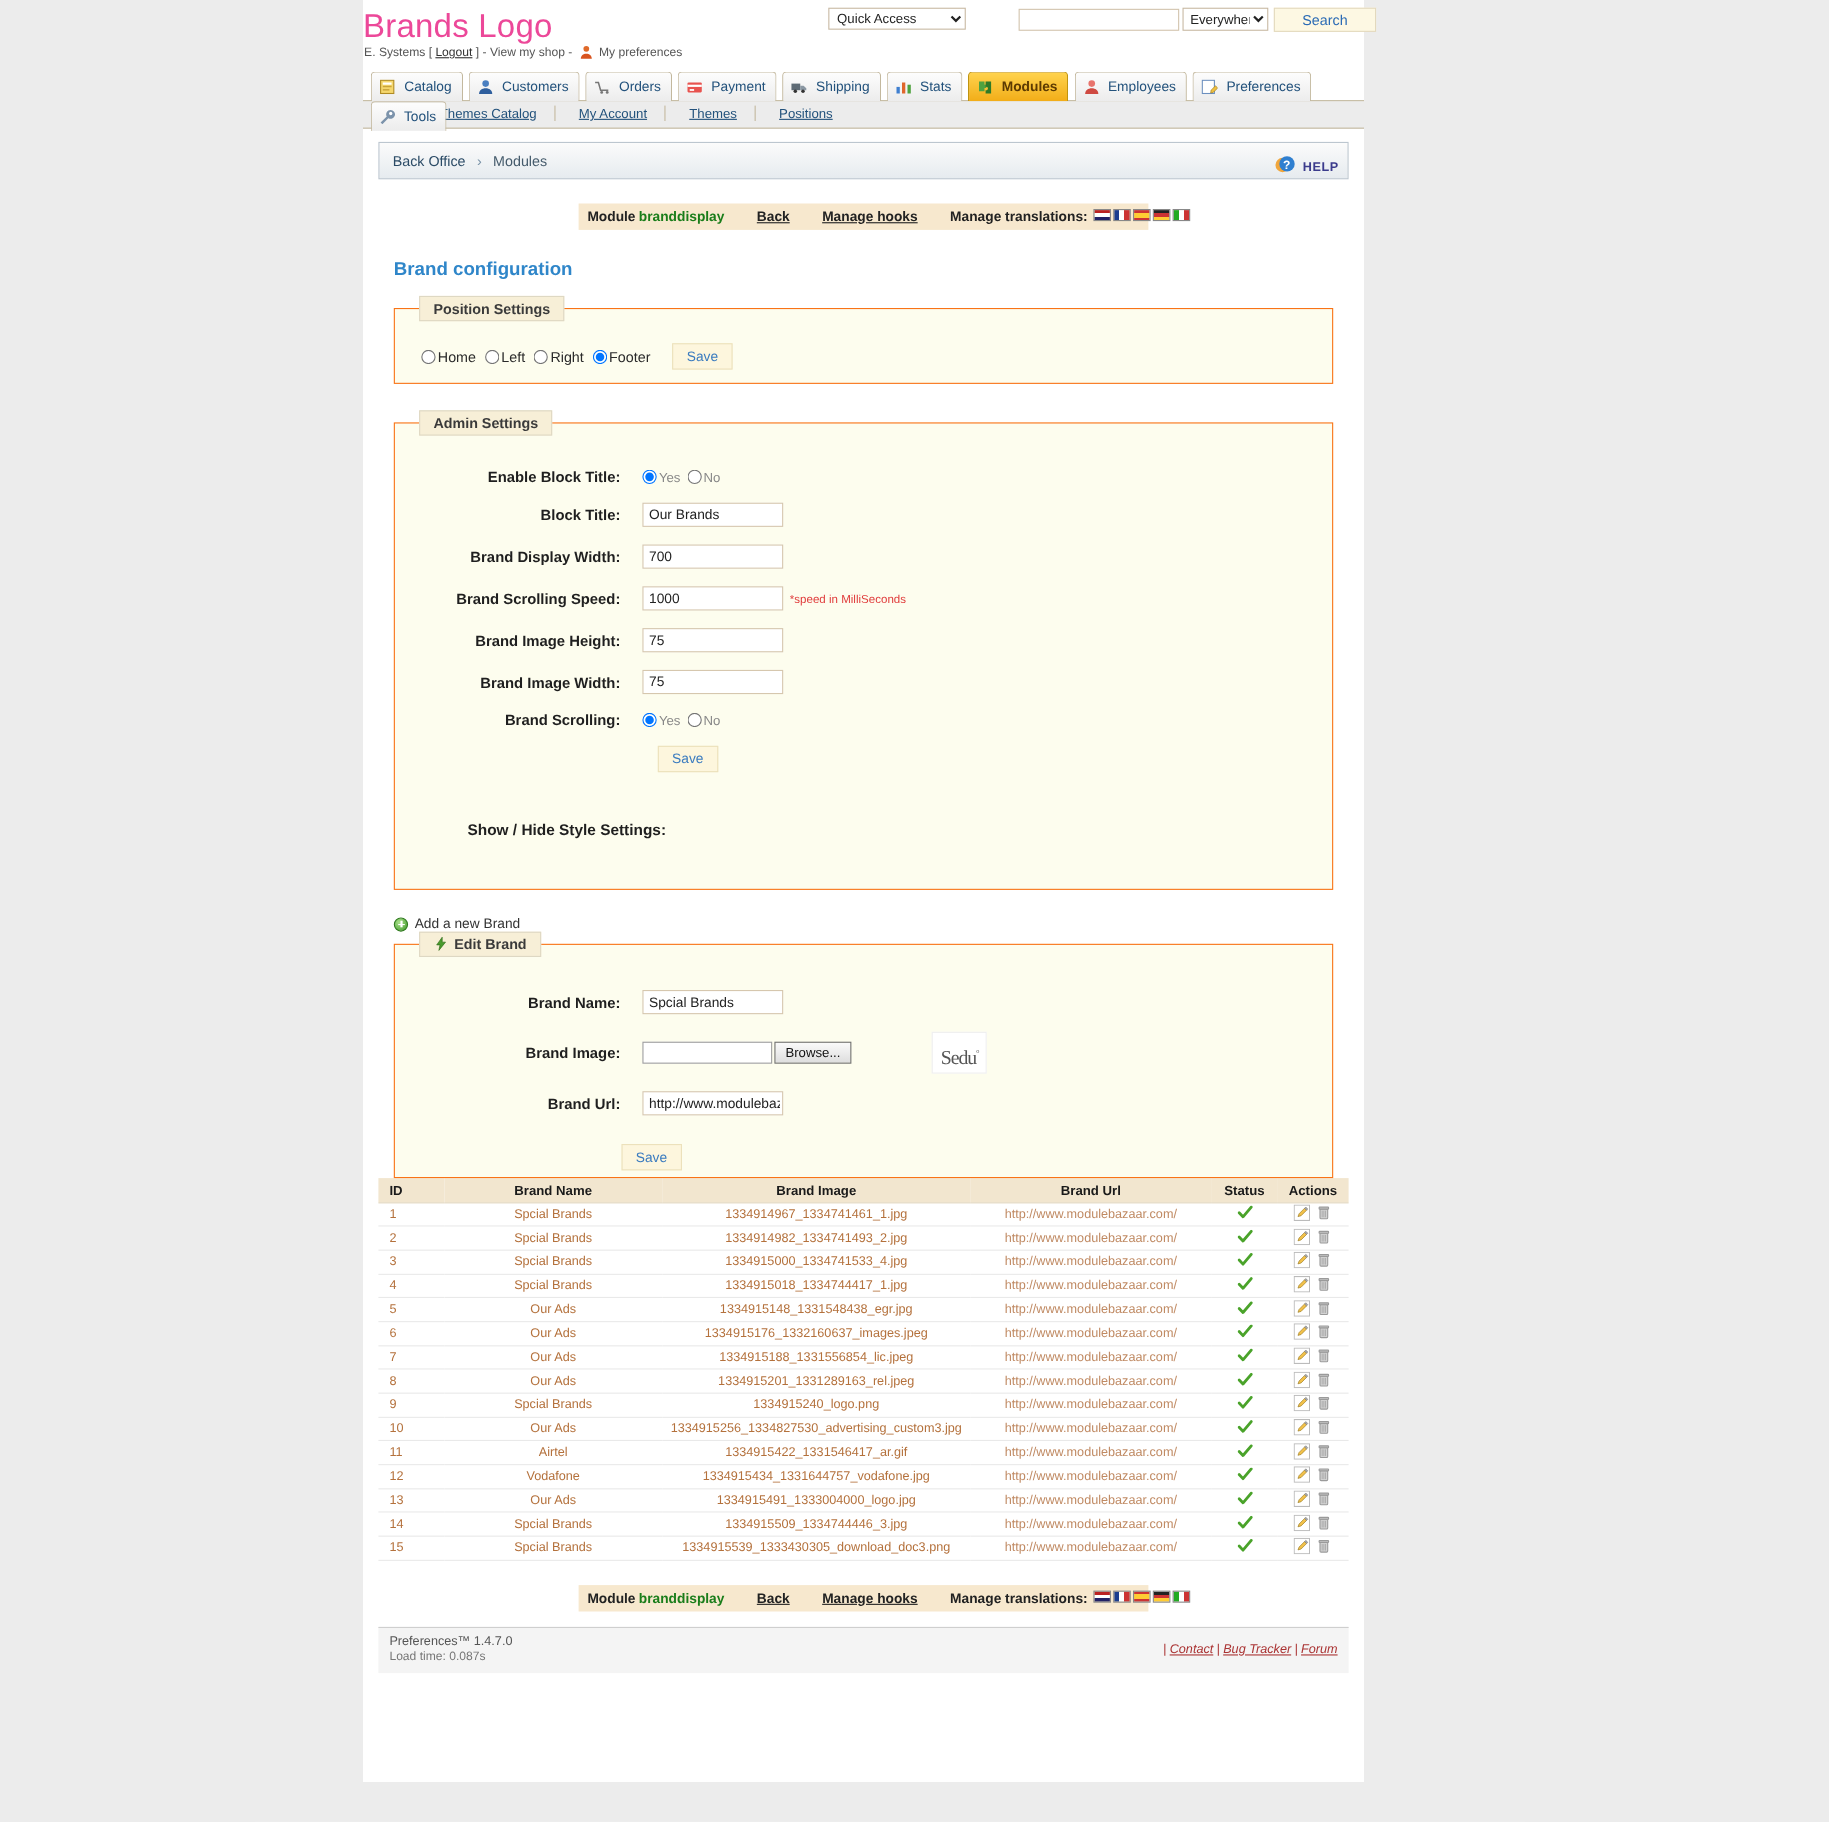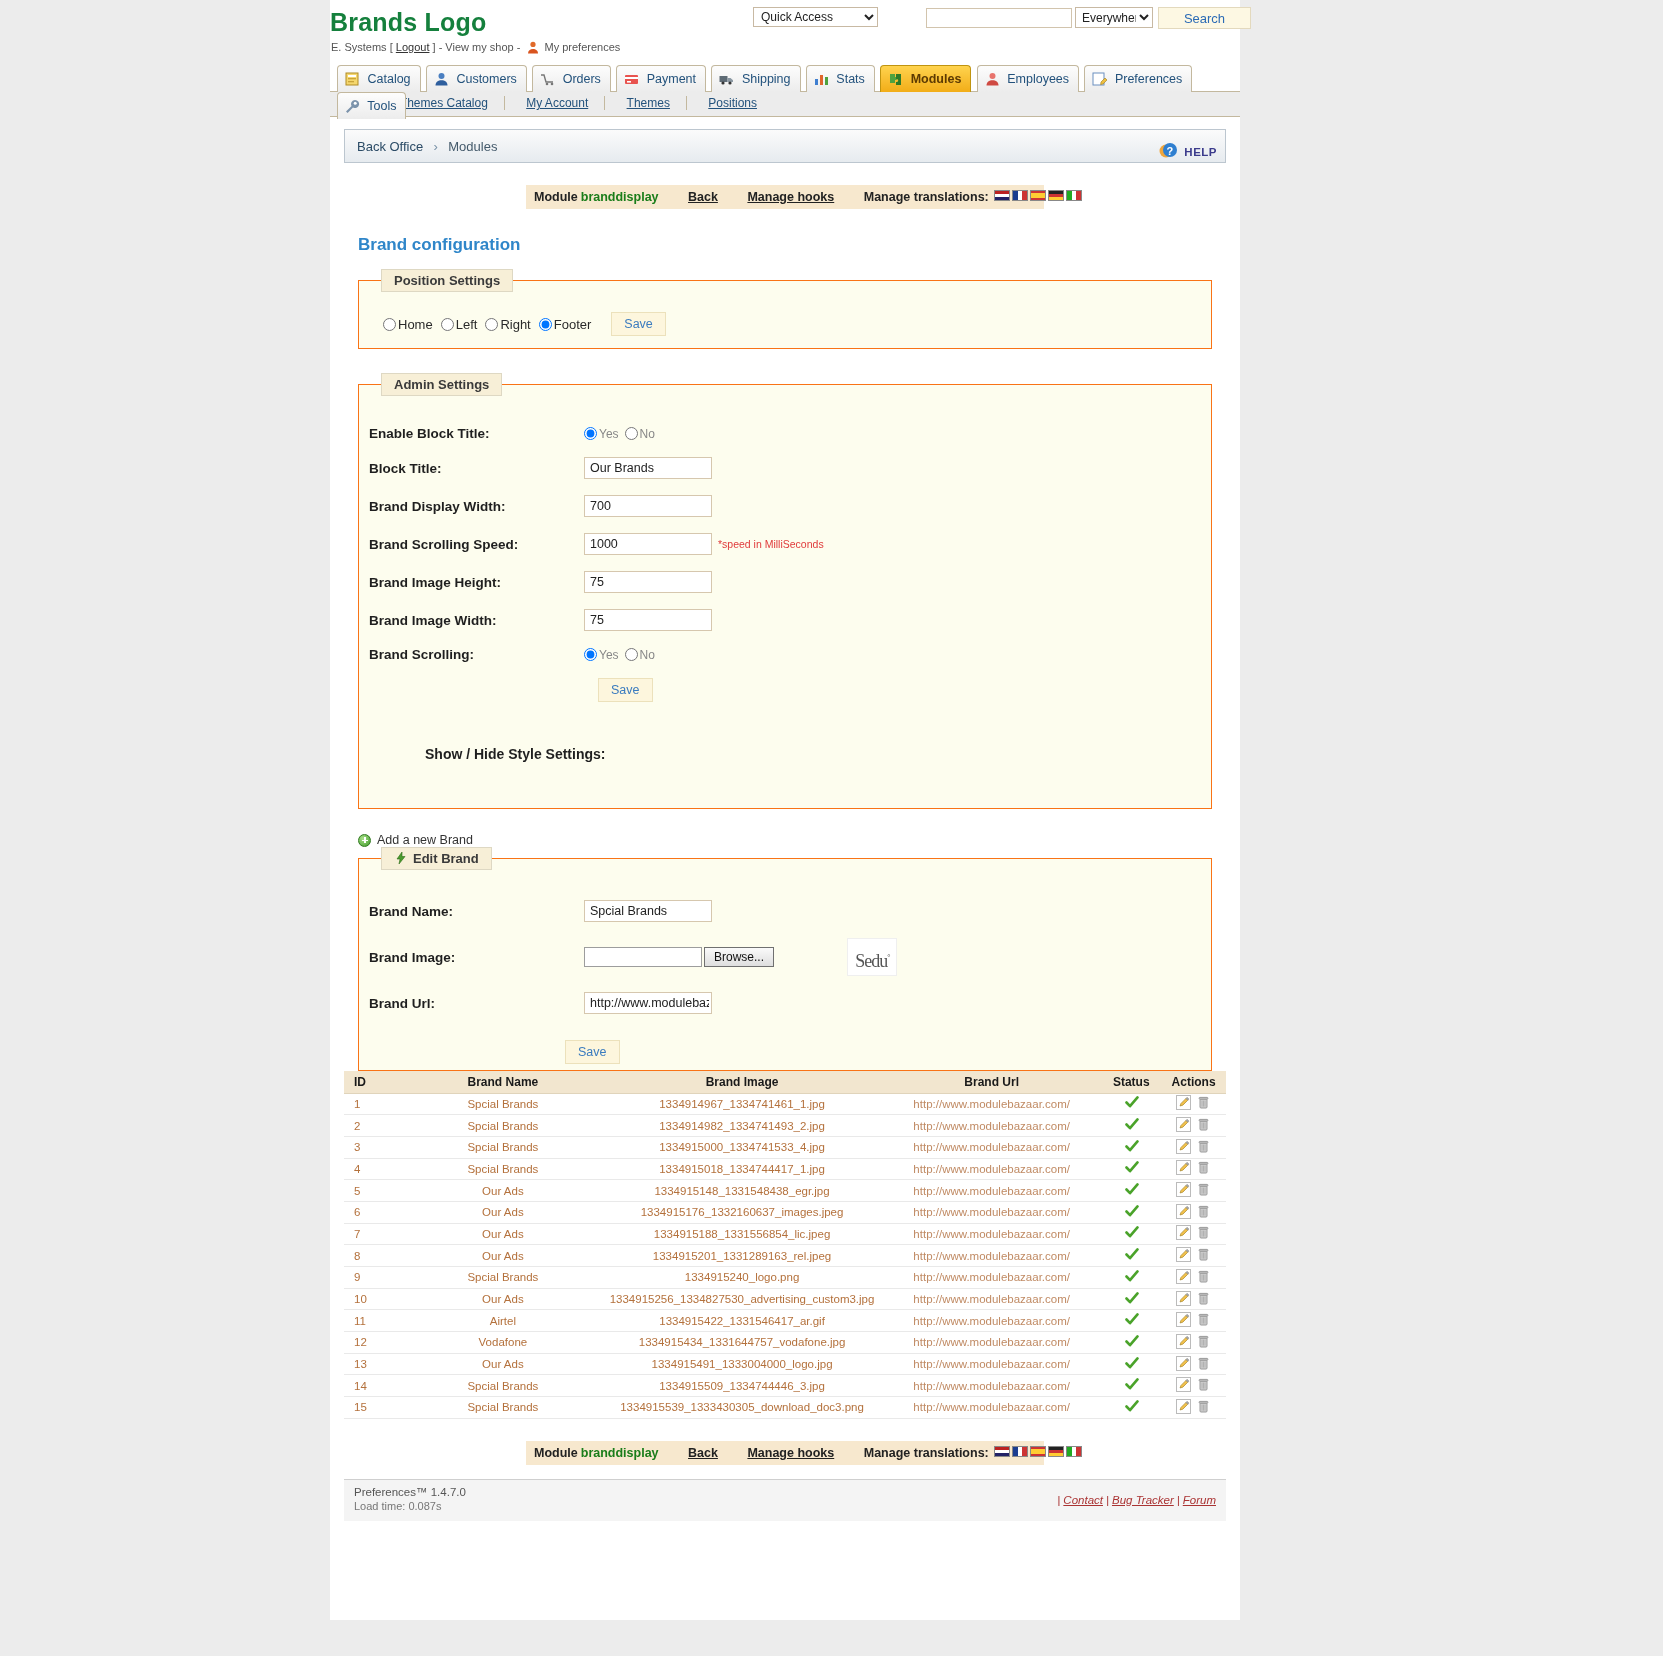--- a/index.html
+++ b/index.html
@@ -23,21 +23,21 @@
     top: 0;
     width: 910px;
     min-height: 1620px;
     background: #ffffff;
   }
 
   
   .topbar { position: relative; height: 60px; background:#fff; }
   .brand-title {
     position:absolute; left: 0; top: 8px;
-    font-size: 25px; color: #15803d; font-weight: bold;
+    font-size: 30px; color: #ec4899; font-weight: normal;
     letter-spacing: .2px;
   }
   .userline {
     position:absolute; left: 1px; top: 41px;
     font-size: 11px; color: #555;
   }
   .userline a { color:#333; }
   .userline .prefs-icon {
     display:inline-block; width:12px; height:13px; vertical-align:-3px;
     margin: 0 2px 0 4px;
@@ -163,21 +163,21 @@
   .radio-row label { font-size:13px; color:#2a2a2a; margin-right: 8px; display:flex; align-items:center;}
   input[type=radio] { margin: 0 2px 0 0; vertical-align:middle; }
   .btn-save {
     background:#fdf6dd; border:1px solid #ece1bb; color:#3a7bbf;
     font-size:12.5px; padding: 4px 12px; cursor:pointer; margin-left: 12px;
     font-family:"Liberation Sans", sans-serif;
   }
 
   .frow { display:flex; align-items:center; margin: 16px 0; }
   .frow .flabel {
-    width: 215px; text-align:left; padding-right: 0;
+    width: 215px; text-align:right; padding-right: 20px;
     font-size: 13.5px; font-weight:bold; color:#1f1f1f;
   }
   .frow .finput input[type=text] {
     width: 128px; height: 22px;
     border:1px solid #d6c7ae; background:#fff;
     font-size:12.5px; padding-left:5px; color:#222;
     font-family:"Liberation Sans", sans-serif;
   }
   .frow .radios { display:flex; align-items:center; }
   .frow .radios label { font-size:12px; color:#888; margin-right:6px; display:flex; align-items:center;}

